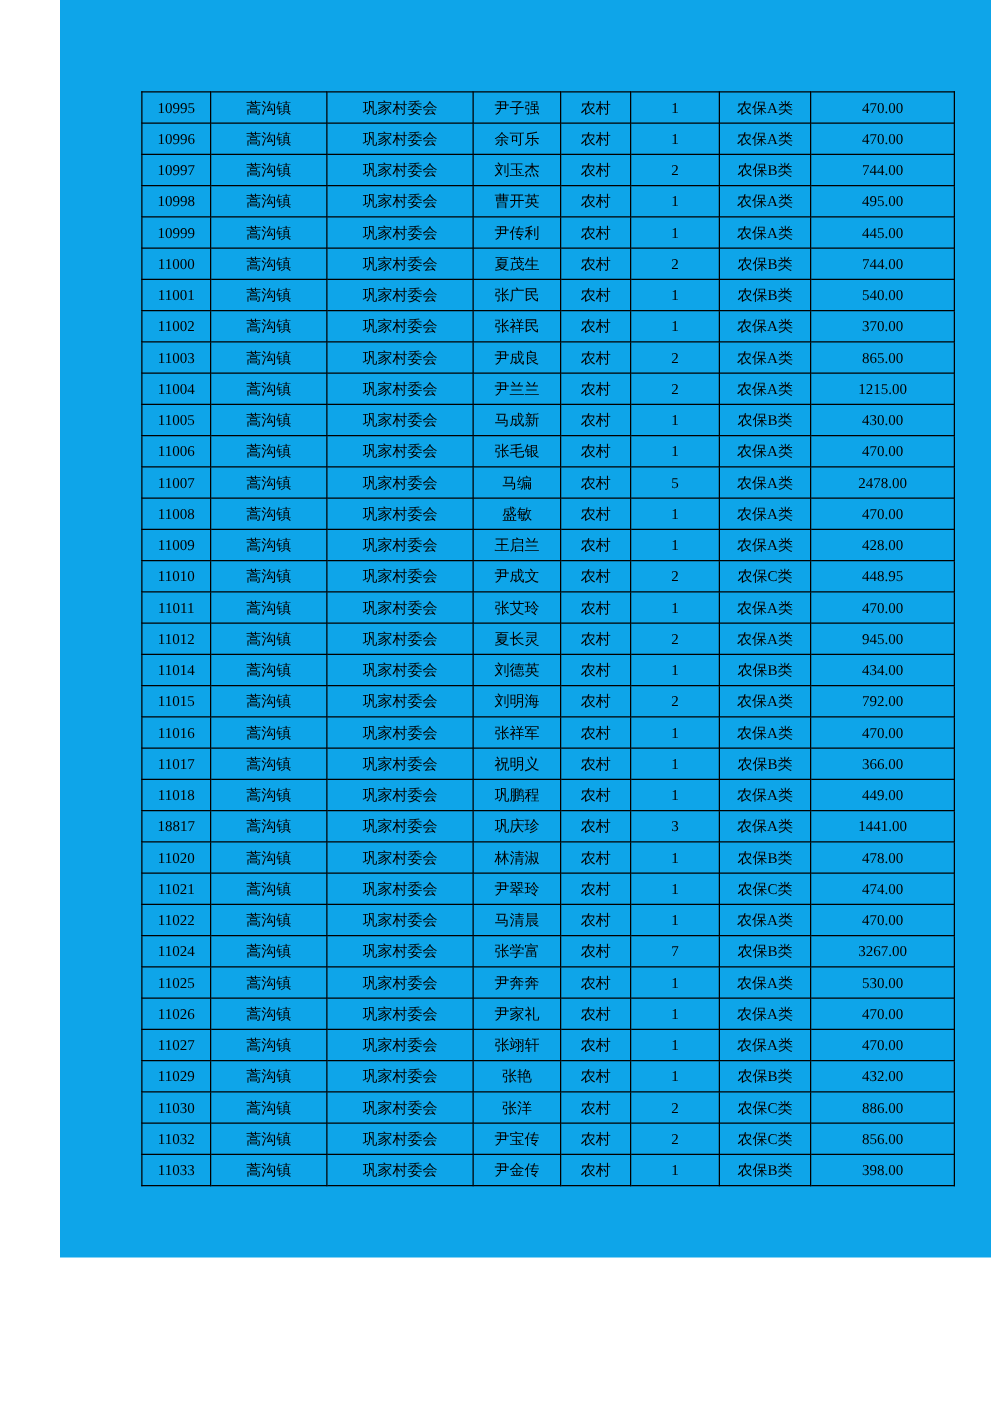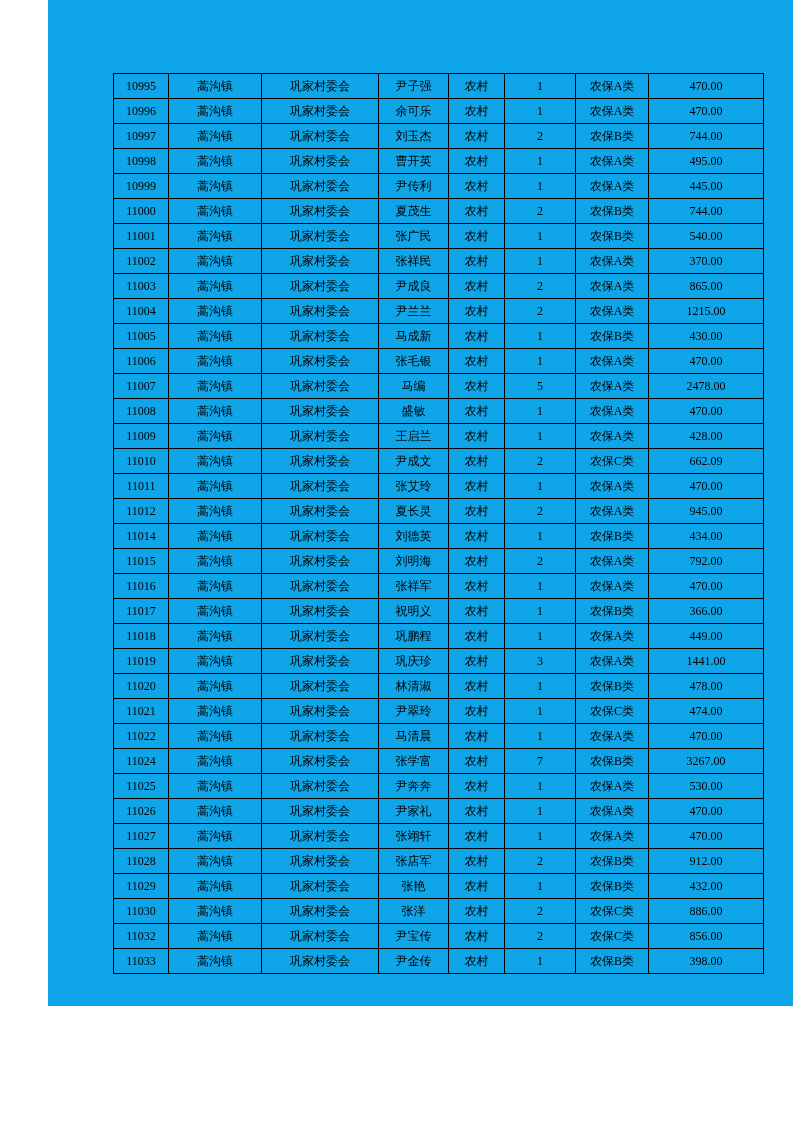--- a/index.html
+++ b/index.html
@@ -208,21 +208,21 @@
           <td>428.00</td>
         </tr>
         <tr>
           <td>11010</td>
           <td>蒿沟镇</td>
           <td>巩家村委会</td>
           <td>尹成文</td>
           <td>农村</td>
           <td>2</td>
           <td>农保C类</td>
-          <td>662.09</td>
+          <td>448.95</td>
         </tr>
         <tr>
           <td>11011</td>
           <td>蒿沟镇</td>
           <td>巩家村委会</td>
           <td>张艾玲</td>
           <td>农村</td>
           <td>1</td>
           <td>农保A类</td>
           <td>470.00</td>
@@ -281,21 +281,21 @@
           <td>11018</td>
           <td>蒿沟镇</td>
           <td>巩家村委会</td>
           <td>巩鹏程</td>
           <td>农村</td>
           <td>1</td>
           <td>农保A类</td>
           <td>449.00</td>
         </tr>
         <tr>
-          <td>11019</td>
+          <td>18817</td>
           <td>蒿沟镇</td>
           <td>巩家村委会</td>
           <td>巩庆珍</td>
           <td>农村</td>
           <td>3</td>
           <td>农保A类</td>
           <td>1441.00</td>
         </tr>
         <tr>
           <td>11020</td>
@@ -359,30 +359,20 @@
         </tr>
         <tr>
           <td>11027</td>
           <td>蒿沟镇</td>
           <td>巩家村委会</td>
           <td>张翊轩</td>
           <td>农村</td>
           <td>1</td>
           <td>农保A类</td>
           <td>470.00</td>
-        </tr>
-        <tr>
-          <td>11028</td>
-          <td>蒿沟镇</td>
-          <td>巩家村委会</td>
-          <td>张店军</td>
-          <td>农村</td>
-          <td>2</td>
-          <td>农保B类</td>
-          <td>912.00</td>
         </tr>
         <tr>
           <td>11029</td>
           <td>蒿沟镇</td>
           <td>巩家村委会</td>
           <td>张艳</td>
           <td>农村</td>
           <td>1</td>
           <td>农保B类</td>
           <td>432.00</td>

